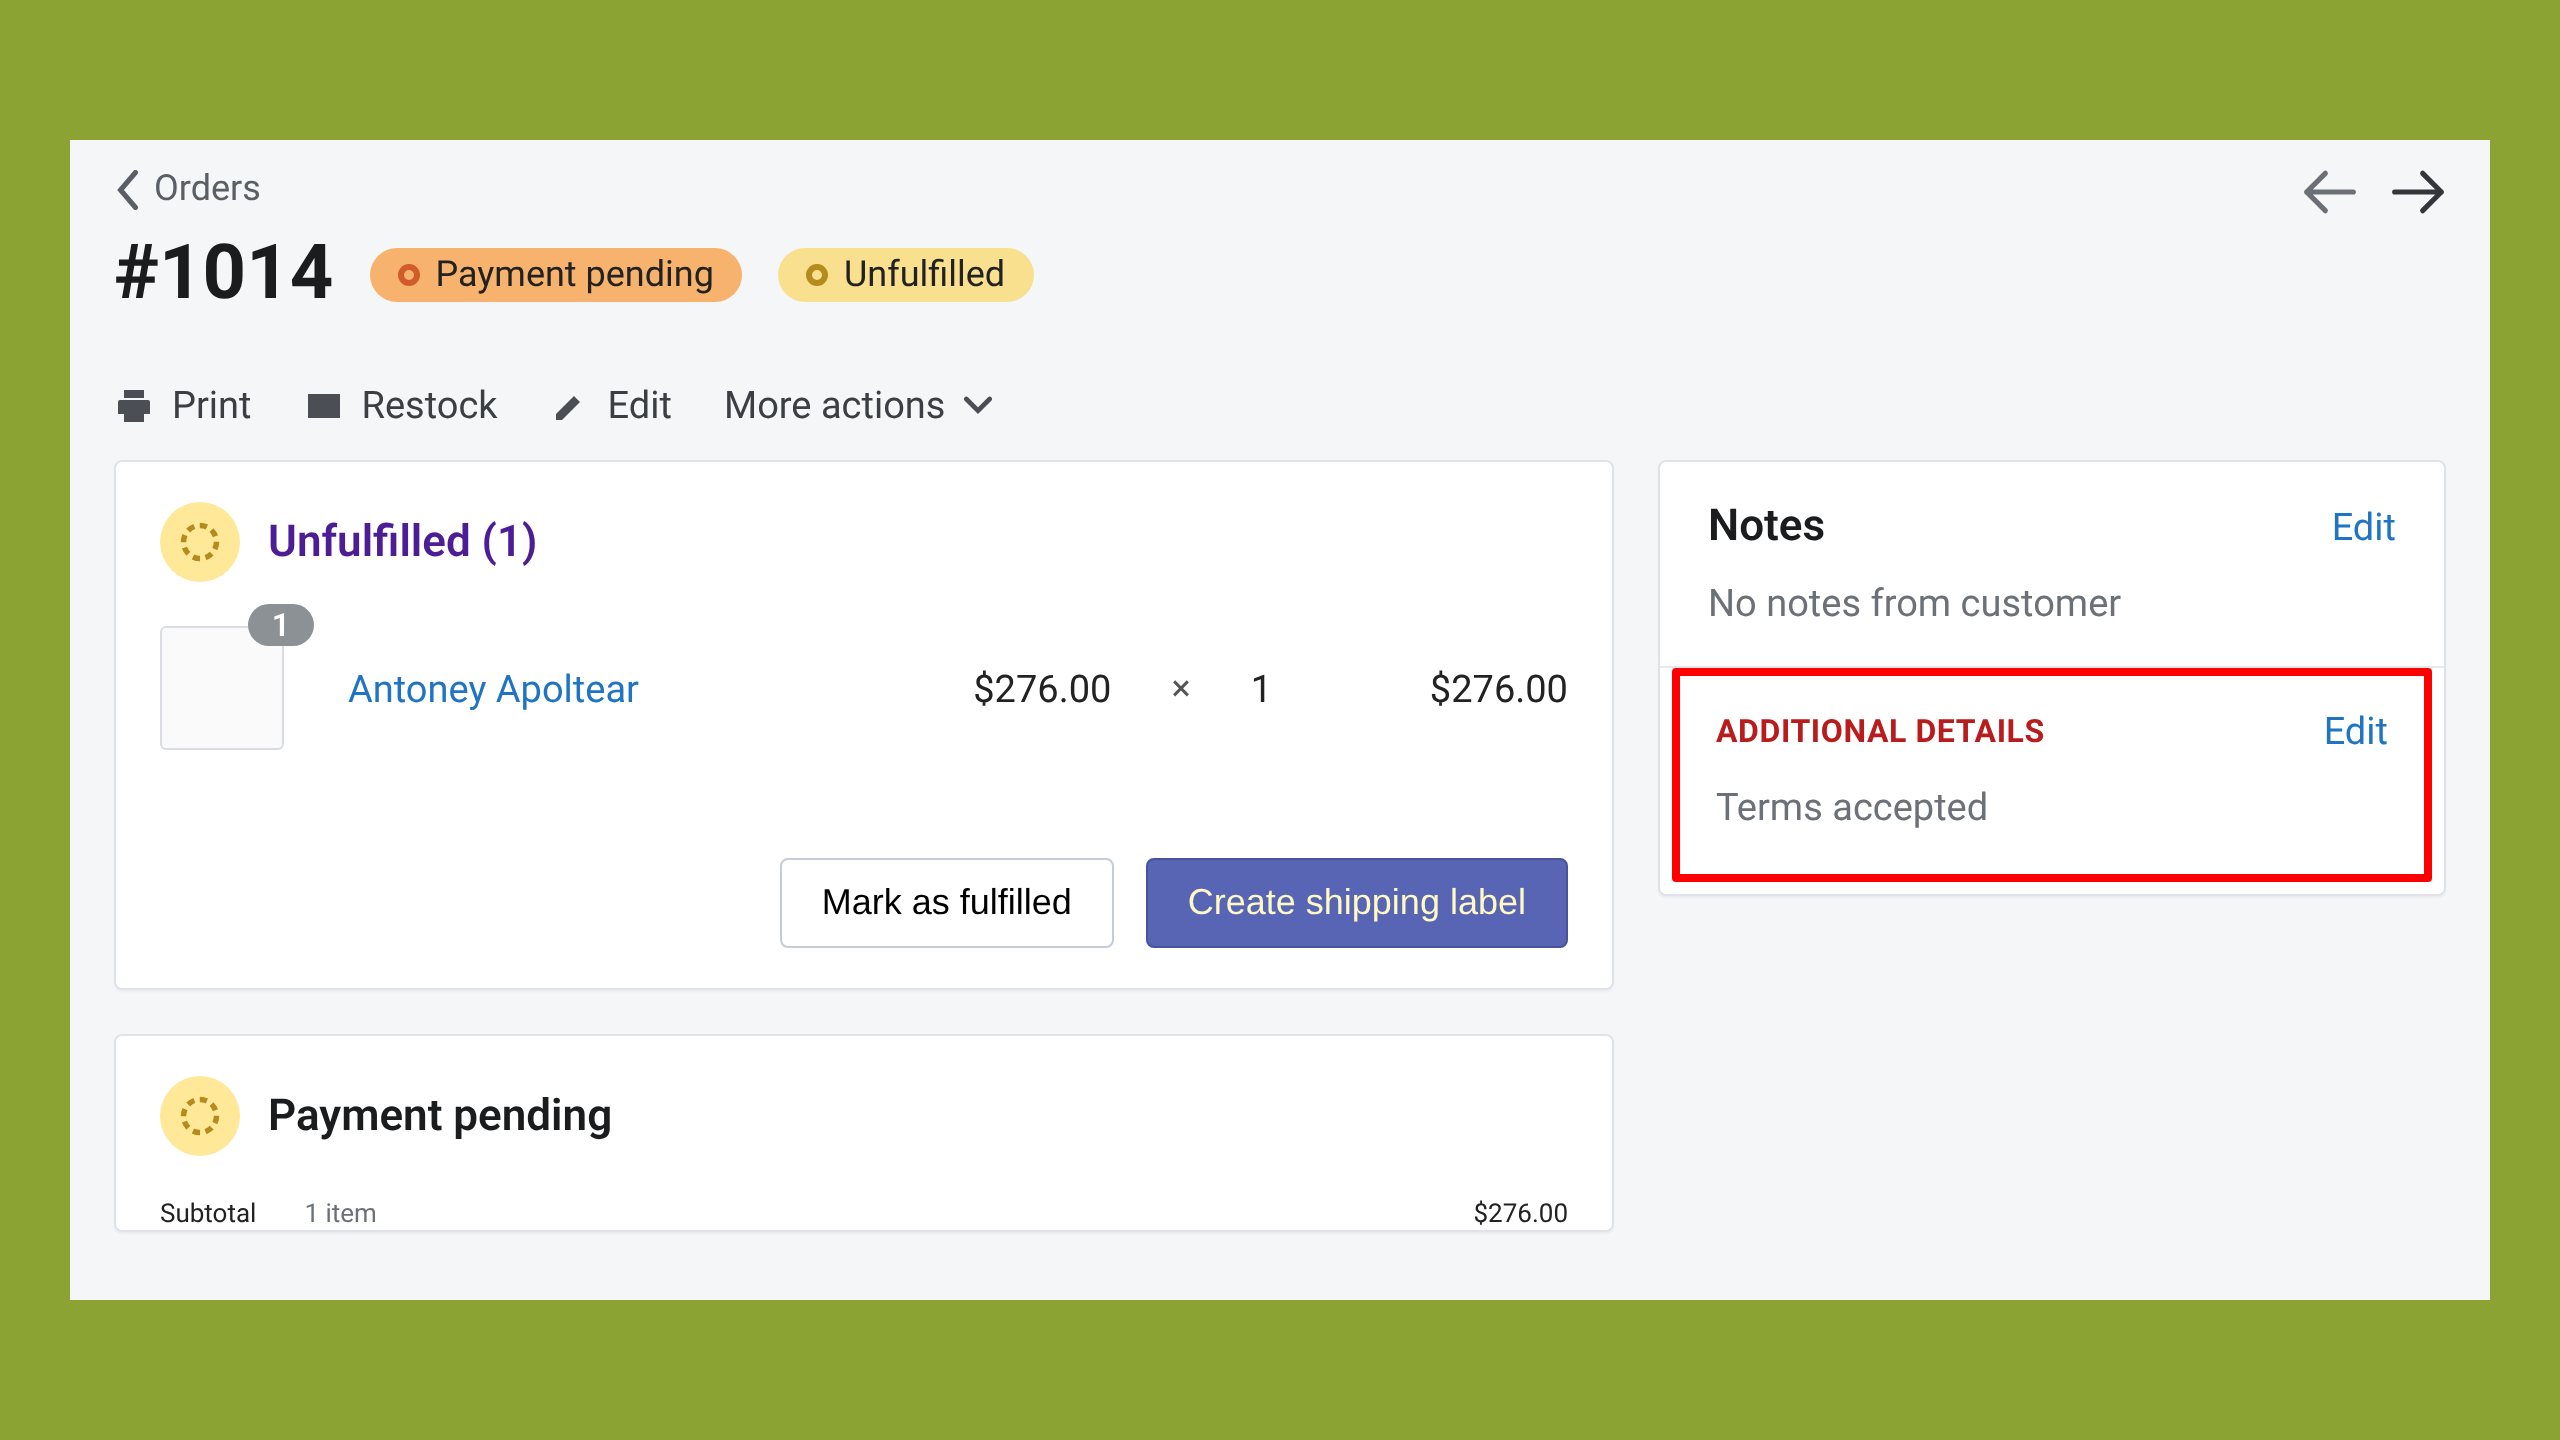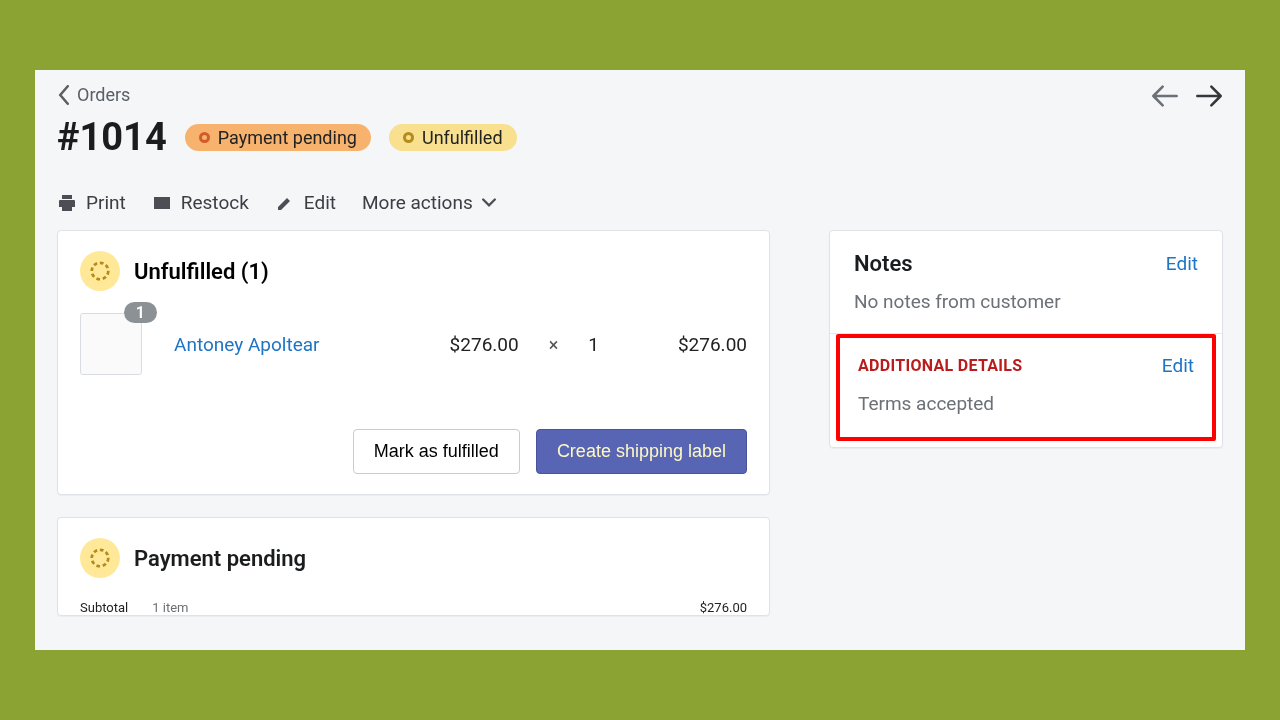--- a/index.html
+++ b/index.html
@@ -84,35 +84,35 @@
     cursor: pointer;
     margin-top: 16px;
   }
   .tb-item svg { fill: #4b4f55; }
   .content {
     display: flex;
     gap: 22px;
     padding: 0 22px;
   }
   .main-col { flex: 1; display: flex; flex-direction: column; gap: 22px; }
-  .side-col { width: 394px; margin-left: 37px; }
+  .side-col { width: 394px; }
   .card {
     background: #fff;
     border: 1px solid #dfe3e8;
     border-radius: 4px;
     padding: 20px 22px;
     box-shadow: 0 1px 1px rgba(0,0,0,.04);
   }
   .fulfill-header {
     display: flex;
     align-items: center;
     gap: 14px;
     font-size: 22px;
     font-weight: 600;
-    color: #000000;
+    color: #4c1d95;
   }
   .status-ring {
     width: 40px;
     height: 40px;
     border-radius: 50%;
     background: #ffe999;
     display: flex;
     align-items: center;
     justify-content: center;
   }

